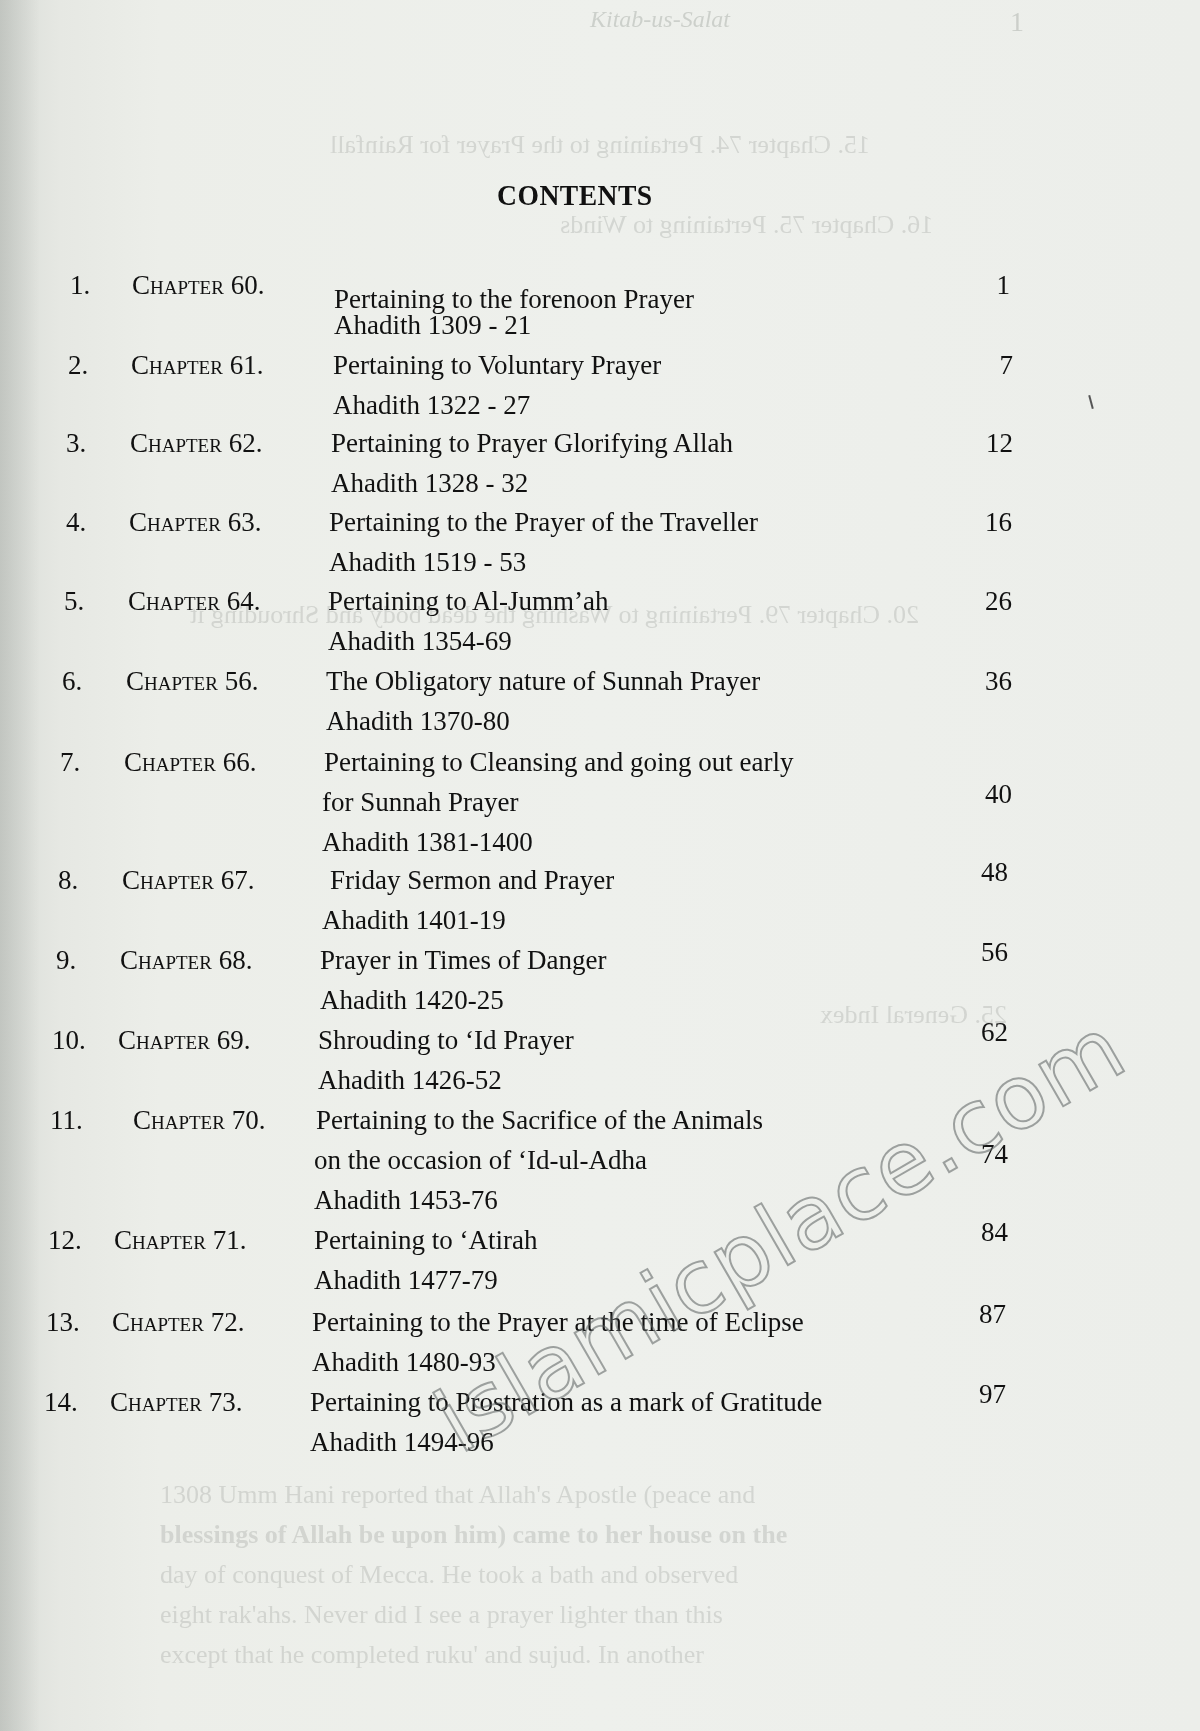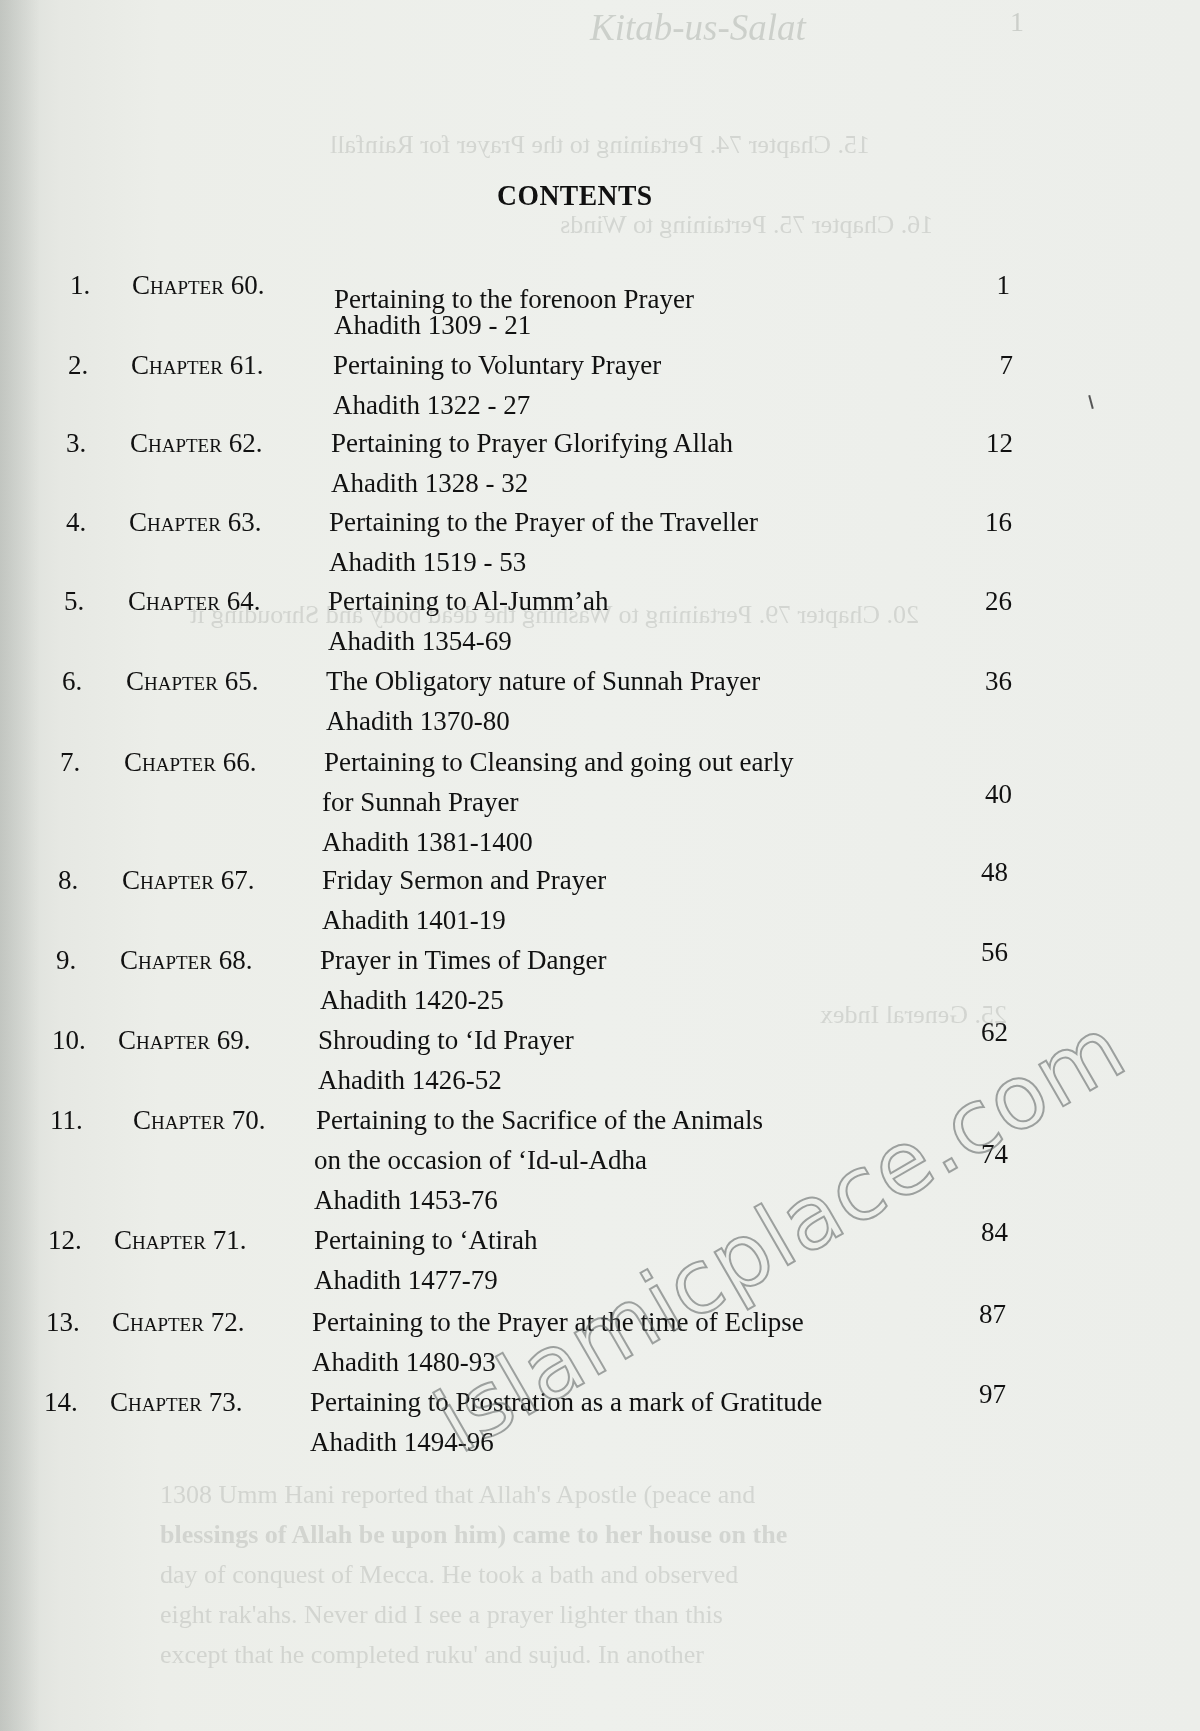--- a/index.html
+++ b/index.html
@@ -11,21 +11,21 @@
     }
     .page-shadow {
       position: absolute; left: 0; top: 0; width: 40px; height: 1731px;
       background: linear-gradient(90deg, rgba(150,155,150,0.35), rgba(200,205,200,0));
     }
     .ghost {
       position: absolute; color: rgba(120,125,120,0.22); font-size: 26px; white-space: nowrap;
     }
     .ghost.mirror { transform: scaleX(-1); }
     .running-head {
-      position: absolute; top: 6px; left: 590px; font-style: italic; font-size: 37px;
+      position: absolute; top: 6px; left: 590px; font-style: italic; font-size: 24px;
       color: rgba(120,125,120,0.28);
     }
     .running-pg {
       position: absolute; top: 6px; left: 1010px; font-size: 28px; color: rgba(120,125,120,0.28);
     }
     .title {
       position: absolute; top: 178px; left: 0; width: 1150px; text-align: center;
       font-size: 30px; font-weight: bold; letter-spacing: 0.5px;
       transform: scaleX(0.92); transform-origin: 573px 0;
     }
@@ -94,37 +94,37 @@
     </div>
     <div class="entry" style="top: 581px; left: 0px;">
       <span class="num" style="left: 64px;">5.</span>
       <span class="chap" style="left: 128px;">Chapter 64.</span>
       <span class="desc" style="left: 328px; top: 0px;">Pertaining to Al-Jumm’ah</span>
       <span class="had" style="left: 328px; top: 40px;">Ahadith 1354-69</span>
       <span class="pg" style="left: 952px; top: 0px;">26</span>
     </div>
     <div class="entry" style="top: 661px; left: 0px;">
       <span class="num" style="left: 62px;">6.</span>
-      <span class="chap" style="left: 126px;">Chapter 65.</span>
+      <span class="chap" style="left: 126px;">Chapter 56.</span>
       <span class="desc" style="left: 326px; top: 0px;">The Obligatory nature of Sunnah Prayer</span>
       <span class="had" style="left: 326px; top: 40px;">Ahadith 1370-80</span>
       <span class="pg" style="left: 952px; top: 0px;">36</span>
     </div>
     <div class="entry" style="top: 742px; left: 0px;">
       <span class="num" style="left: 60px;">7.</span>
       <span class="chap" style="left: 124px;">Chapter 66.</span>
       <span class="desc" style="left: 324px; top: 0px;">Pertaining to Cleansing and going out early</span>
       <span class="desc" style="left: 322px; top: 40px;">for Sunnah Prayer</span>
       <span class="had" style="left: 322px; top: 80px;">Ahadith 1381-1400</span>
       <span class="pg" style="left: 952px; top: 32px;">40</span>
     </div>
     <div class="entry" style="top: 860px; left: 0px;">
       <span class="num" style="left: 58px;">8.</span>
       <span class="chap" style="left: 122px;">Chapter 67.</span>
-      <span class="desc" style="left: 322px; top: 0px; text-align: center;">Friday Sermon and Prayer</span>
+      <span class="desc" style="left: 330px; top: 0px; text-align: center;">Friday Sermon and Prayer</span>
       <span class="had" style="left: 322px; top: 40px;">Ahadith 1401-19</span>
       <span class="pg" style="left: 948px; top: -8px;">48</span>
     </div>
     <div class="entry" style="top: 940px; left: 0px;">
       <span class="num" style="left: 56px;">9.</span>
       <span class="chap" style="left: 120px;">Chapter 68.</span>
       <span class="desc" style="left: 320px; top: 0px;">Prayer in Times of Danger</span>
       <span class="had" style="left: 320px; top: 40px;">Ahadith 1420-25</span>
       <span class="pg" style="left: 948px; top: -8px;">56</span>
     </div>

